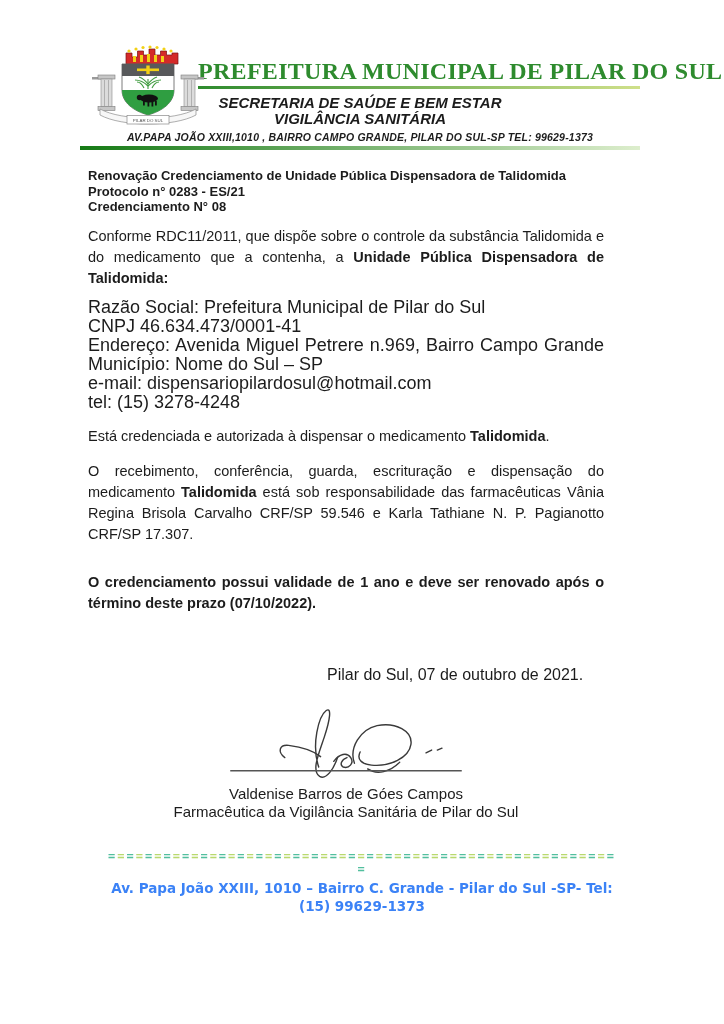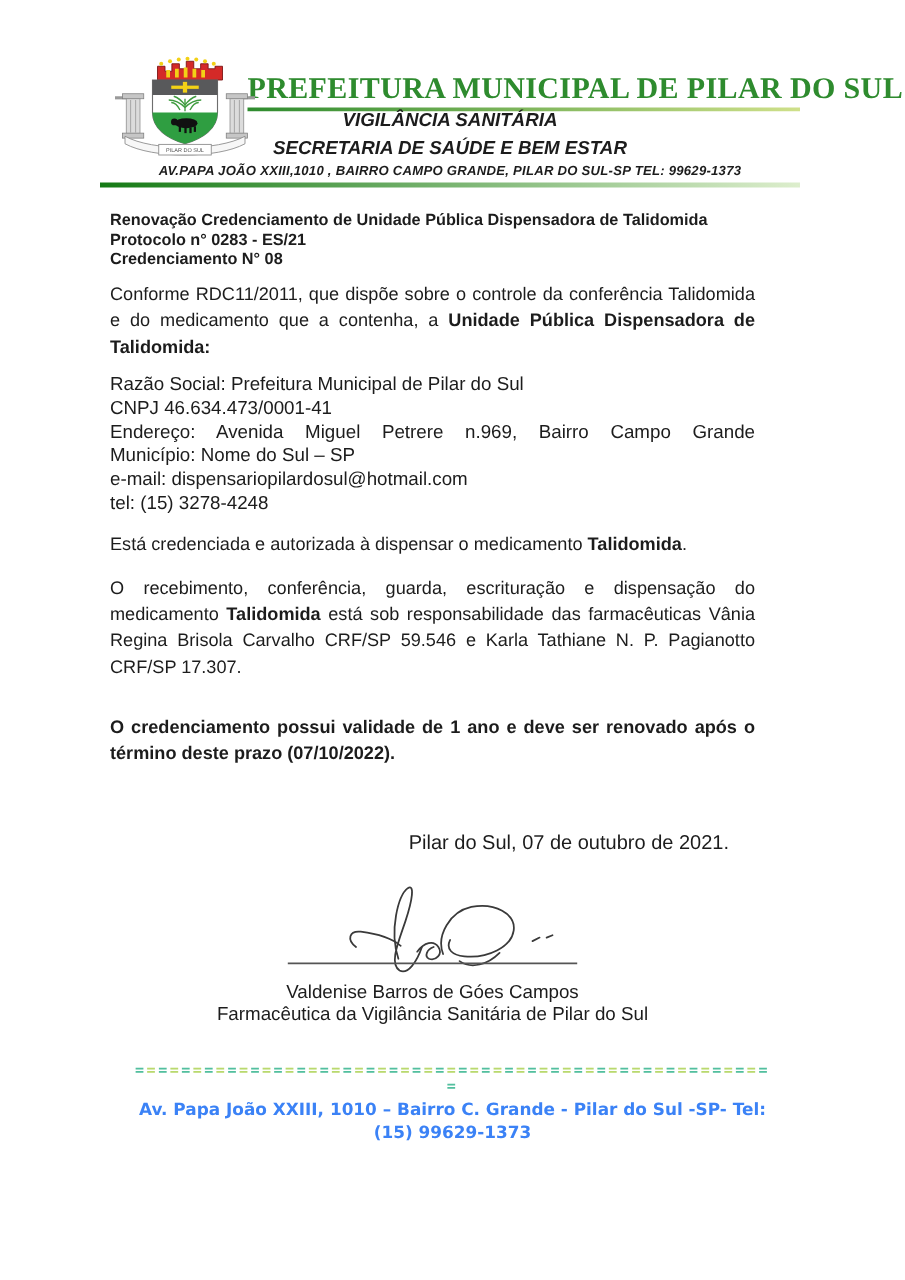--- a/index.html
+++ b/index.html
@@ -28,21 +28,21 @@
   .header-sub.first{margin-top:6px;}
   .header-addr{text-align:center;font-weight:700;font-style:italic;font-size:10.5px;margin-top:4px;letter-spacing:.2px;}
   .header-bottomline{height:4px;margin-top:3px;
     background:linear-gradient(to right,var(--grad2a),var(--grad2b));}
 
   
   .doc{position:absolute;left:88px;top:140px;width:516px;}
   .subject{font-weight:700;font-size:13px;line-height:15.5px;margin-bottom:11px;}
   .para{font-size:14.5px;line-height:21px;text-align:justify;margin:0;}
   .p1{margin-bottom:9px;}
-  .info{font-size:15px;line-height:19px;margin-bottom:14px;}
+  .info{font-size:18px;line-height:19px;margin-bottom:14px;}
   .justify-line{text-align:justify;text-align-last:justify;}
   .p2{margin-bottom:14px;}
   .p3{margin-bottom:27px;}
   .p4{font-weight:700;margin-bottom:50px;}
   .date-line{font-size:16px;line-height:21px;margin-left:239px;white-space:nowrap;margin-bottom:18px;}
   .sig-block{text-align:center;}
   .sig-svg{display:block;margin:0 auto;width:250px;height:80px;}
   .signer-name{font-size:15px;line-height:18px;margin-top:2px;}
   .signer-title{font-size:15px;line-height:18px;}
 
@@ -127,35 +127,35 @@
 
       <g>
         <path d="M8 67 C30 79 82 79 104 67 L104 73 C82 85 30 85 8 73 Z" fill="#f7f7f7" stroke="#8b8b8b" stroke-width="0.7"></path>
         <rect x="35" y="73.5" width="42" height="8.5" fill="#ffffff" stroke="#8b8b8b" stroke-width="0.7"></rect>
         <text x="56" y="79.6" text-anchor="middle" font-size="4.4" font-family="Liberation Sans, sans-serif" fill="#555555">PILAR DO SUL</text>
       </g>
     </svg>
 
     <div class="header-title">PREFEITURA MUNICIPAL DE PILAR DO SUL</div>
     <div class="title-underline"></div>
+    <div class="header-sub first">SECRETARIA DE SAÚDE E BEM ESTAR</div>
     <div class="header-sub">VIGILÂNCIA SANITÁRIA</div>
-    <div class="header-sub first">SECRETARIA DE SAÚDE E BEM ESTAR</div>
     <div class="header-addr">AV.PAPA JOÃO XXIII,1010 , BAIRRO CAMPO GRANDE, PILAR DO SUL-SP TEL: 99629-1373</div>
     <div class="header-bottomline"></div>
   </div>
 
   <div class="doc">
 
     <div class="subject">
       <div>Renovação Credenciamento de Unidade Pública Dispensadora de Talidomida</div>
       <div>Protocolo n° 0283 - ES/21</div>
       <div>Credenciamento N° 08</div>
     </div>
 
-    <p class="para p1"><span>Conforme RDC11/2011, que dispõe sobre o controle da conferência Talidomida e do medicamento que a contenha, a </span><strong>Unidade Pública Dispensadora de Talidomida:</strong></p>
+    <p class="para p1"><span>Conforme RDC11/2011, que dispõe sobre o controle da substância Talidomida e do medicamento que a contenha, a </span><strong>Unidade Pública Dispensadora de Talidomida:</strong></p>
 
     <div class="info">
       <div>Razão Social: Prefeitura Municipal de Pilar do Sul</div>
       <div>CNPJ 46.634.473/0001-41</div>
       <div class="justify-line">Endereço: Avenida Miguel Petrere n.969, Bairro Campo Grande</div>
       <div>Município: Nome do Sul – SP</div>
       <div>e-mail: dispensariopilardosul@hotmail.com</div>
       <div>tel: (15) 3278-4248</div>
     </div>
 

